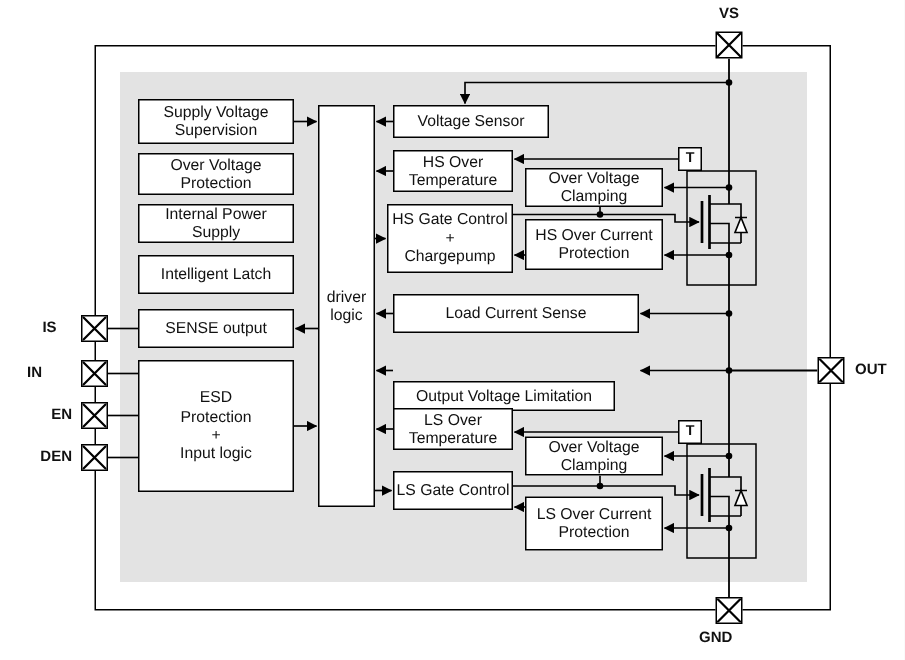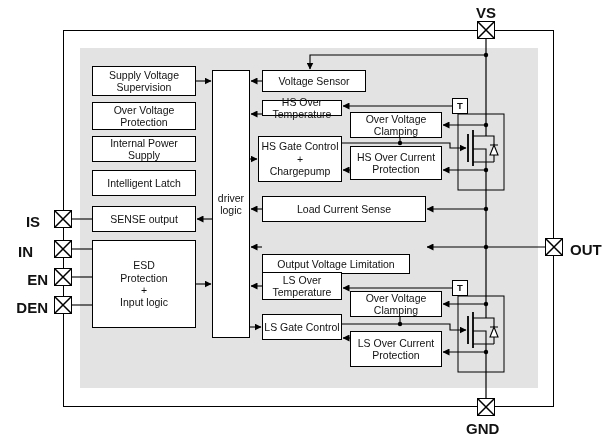--- a/index.html
+++ b/index.html
@@ -11,21 +11,21 @@
   .inner{position:absolute;left:80px;top:48px;width:458px;height:340px;background:#e3e3e3;}
   svg.wires{position:absolute;left:0;top:0;width:603px;height:440px;}
   .box{
     position:absolute;background:#fff;border:1px solid #000;box-sizing:border-box;
     display:flex;align-items:center;justify-content:center;text-align:center;
     white-space:pre-line;font-size:10.5px;line-height:1.18;color:#111;
   }
   .tbox{font-size:9.5px;font-weight:600;}
   .pin{position:absolute;width:18px;height:18px;background:#fff;border:1.5px solid #000;box-sizing:border-box;}
   .pin svg{display:block;width:100%;height:100%;}
-  .lbl{position:absolute;font-size:15px;font-weight:600;color:#111;line-height:1;}
+  .lbl{position:absolute;font-size:10px;font-weight:600;color:#111;line-height:1;}
 </style>
 </head>
 <body>
 
 <div id="stage">
 
   <div class="chip"></div>
   <div class="inner"></div>
 
   <svg class="wires" viewBox="0 0 603 440">
@@ -115,21 +115,21 @@
   <div class="box" style="left:92px;top:206px;width:104px;height:26px">SENSE output</div>
   <div class="box" style="left:92px;top:240px;width:104px;height:88px">ESD
 Protection
 +
 Input logic</div>
 
   <div class="box" style="left:212px;top:70px;width:38px;height:268px">driver
 logic</div>
 
   <div class="box" style="left:262px;top:70px;width:104px;height:22px">Voltage Sensor</div>
-  <div class="box" style="left:262px;top:100px;width:80px;height:16px">HS Over
+  <div class="box" style="left:262px;top:100px;width:80px;height:28px">HS Over
 Temperature</div>
   <div class="box" style="left:258px;top:136px;width:84px;height:46px">HS Gate Control
 +
 Chargepump</div>
   <div class="box" style="left:262px;top:196px;width:164px;height:26px">Load Current Sense</div>
   <div class="box" style="left:262px;top:254px;width:148px;height:20px">Output Voltage Limitation</div>
   <div class="box" style="left:262px;top:272px;width:80px;height:28px">LS Over
 Temperature</div>
   <div class="box" style="left:262px;top:314px;width:80px;height:26px">LS Gate Control</div>
 

